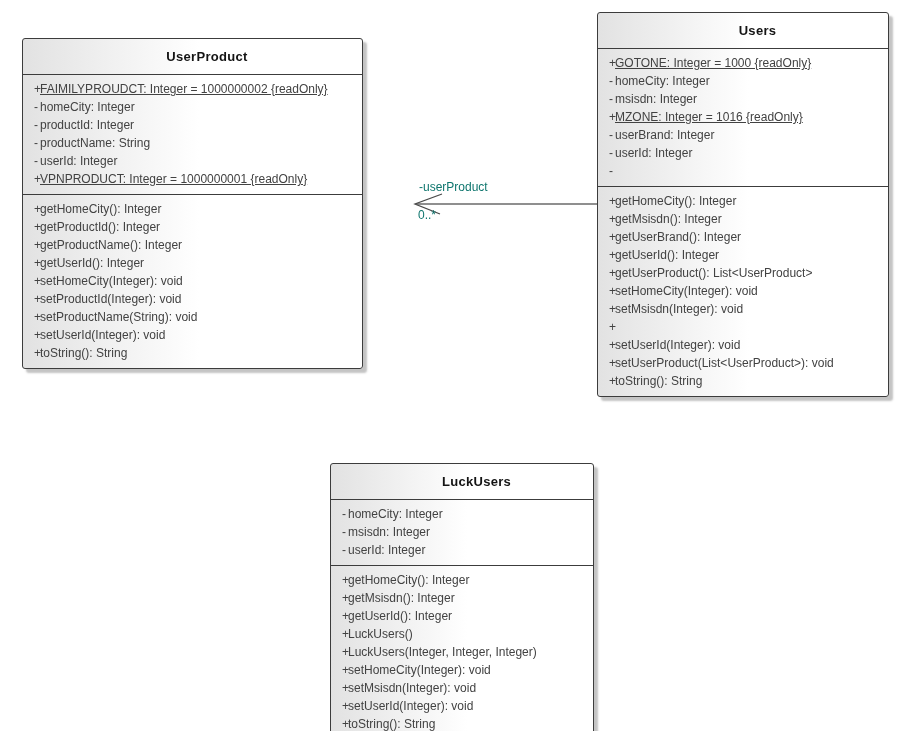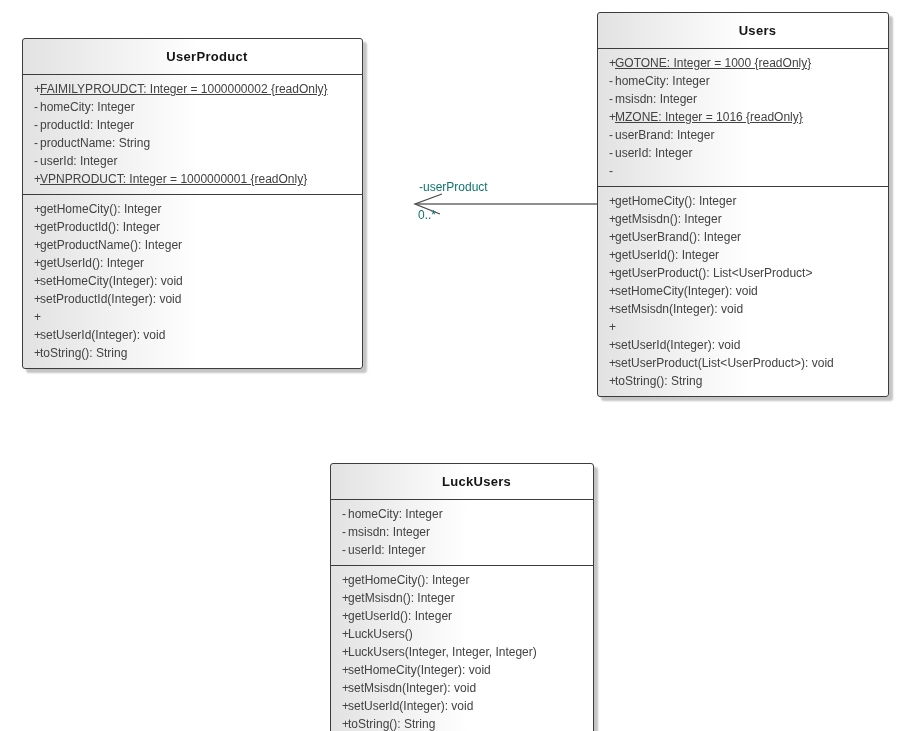--- a/index.html
+++ b/index.html
@@ -132,20 +132,21 @@
         <span class="mtext">setHomeCity(Integer): void</span>
       </div>
 
       <div class="member-row">
         <span class="vis">+</span>
         <span class="mtext">setProductId(Integer): void</span>
       </div>
 
       <div class="member-row">
         <span class="vis">+</span>
+        <span class="mtext">setProductName(String): void</span>
       </div>
 
       <div class="member-row">
         <span class="vis">+</span>
         <span class="mtext">setUserId(Integer): void</span>
       </div>
 
       <div class="member-row">
         <span class="vis">+</span>
         <span class="mtext">toString(): String</span>

